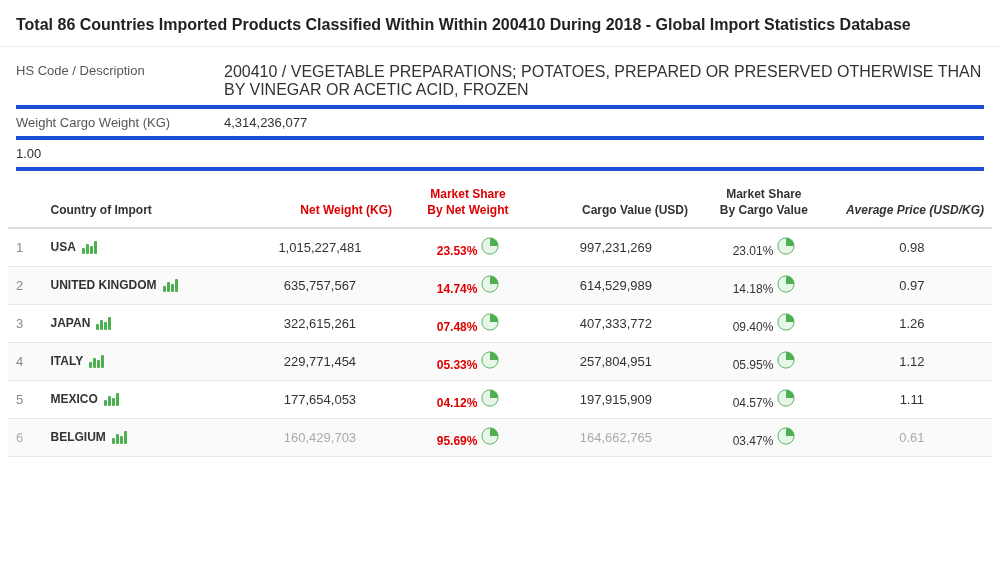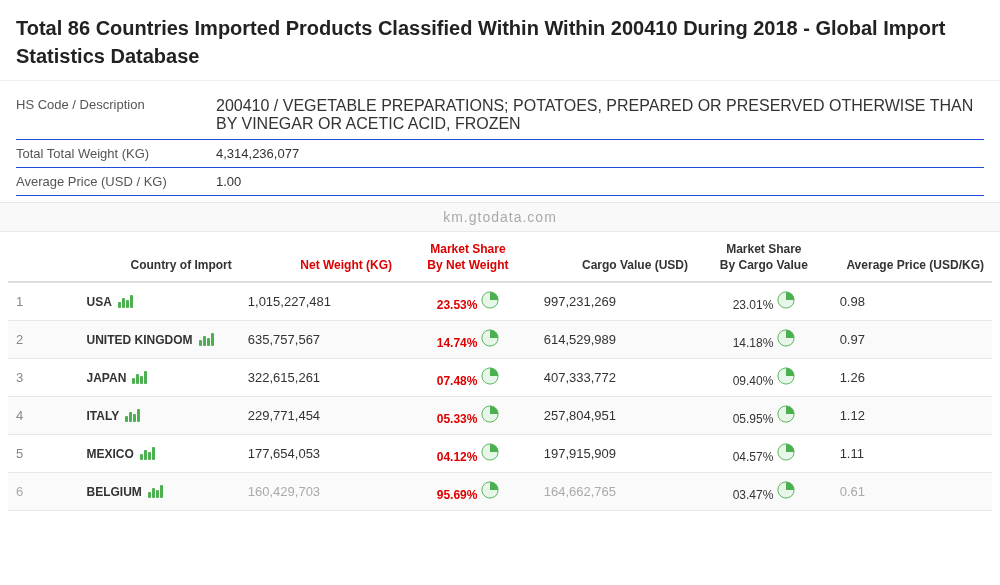--- a/index.html
+++ b/index.html
@@ -16,35 +16,36 @@
       width: 1000px;
       background: #fff;
     }
     
     .header {
       background: #fff;
       padding: 14px 16px 10px 16px;
       border-bottom: 1px solid #eee;
     }
     .header-title {
-      font-size: 20px;
+      font-size: 16px;
       font-weight: bold;
       color: #222;
       line-height: 1.4;
     }
     
     .info-section {
       padding: 10px 16px 6px 16px;
       background: #fff;
     }
     .info-row {
       display: flex;
       align-items: flex-start;
       padding: 6px 0;
-      border-bottom: 1px solid #1d4ed8;
+      border-bottom: 4px solid #1d4ed8;
+      gap: 8px;
     }
     .info-label {
       min-width: 200px;
       color: #555;
       font-size: 13px;
     }
     .info-value {
       color: #333;
       font-size: 13px;
     }
@@ -69,21 +70,21 @@
     }
     .data-table {
       width: 100%;
       border-collapse: collapse;
     }
     .data-table thead tr {
       border-bottom: 2px solid #ddd;
     }
     .data-table thead th {
       padding: 10px 8px 8px 8px;
-      text-align: right;
+      text-align: left;
       font-weight: bold;
       font-size: 12px;
       color: #333;
       vertical-align: bottom;
       line-height: 1.3;
     }
     .data-table thead th.red-header {
       color: #d00;
     }
     .data-table thead th.right-align {
@@ -97,40 +98,39 @@
     }
     .data-table tbody tr:nth-child(even) {
       background: #fafafa;
     }
     .data-table tbody td {
       padding: 8px 8px;
       font-size: 13px;
       vertical-align: middle;
     }
     .data-table tbody td.right-align {
-      text-align: left;
+      text-align: center;
     }
     .data-table tbody td.center-align {
       text-align: center;
     }
     .row-num {
       color: #888;
       font-size: 12px;
       width: 20px;
     }
     .country-cell {
       display: flex;
       align-items: center;
       gap: 6px;
     }
     .country-name {
       font-weight: 600;
       font-size: 12px;
       color: #333;
-      margin-left: 36px;
     }
     .bar-icon {
       display: inline-flex;
       align-items: flex-end;
       gap: 1px;
       cursor: pointer;
     }
     .bar-icon span {
       display: inline-block;
       width: 3px;
@@ -172,44 +172,40 @@
       <span> - Global Import Statistics Database</span>
     </div>
   </div>
 
   <div class="info-section">
     <div class="info-row">
       <div class="info-label">HS Code / Description</div>
       <div class="info-value hs-val">200410 / VEGETABLE PREPARATIONS; POTATOES, PREPARED OR PRESERVED OTHERWISE THAN BY VINEGAR OR ACETIC ACID, FROZEN</div>
     </div>
     <div class="info-row">
-      <div class="info-label">Total Total Weight (KG)</div>
+      <div class="info-label">Weight Cargo Weight (KG)</div>
       <div class="info-value">4,314,236,077</div>
     </div>
     <div class="info-row">
-      <div class="info-label">Average Price (USD / KG)</div>
       <div class="info-value">1.00</div>
     </div>
   </div>
 
-  <div class="watermark-bar">
-    <span>km.gtodata.com</span>
-  </div>
 
   <div class="data-table-wrapper">
     <table class="data-table">
       <thead>
         <tr>
           <th style="width:28px;"></th>
           <th style="width:160px;">Country of Import</th>
           <th class="right-align red-header" style="width:130px;">Net Weight (KG)</th>
           <th class="center-align red-header" style="width:110px;">Market Share<br>By Net Weight</th>
           <th class="right-align" style="width:130px;">Cargo Value (USD)</th>
           <th class="center-align" style="width:110px;">Market Share<br>By Cargo Value</th>
-          <th class="right-align" style="width:130px;">Average Price (USD/KG)</th>
+          <th class="right-align" style="width:130px;font-style:italic;">Average Price (USD/KG)</th>
         </tr>
       </thead>
       <tbody id="table-body">
       <tr>
       <td class="row-num">1</td>
       <td>
         <div class="country-cell">
           <span class="country-name">USA</span>
           <span class="bar-icon">
       <span style="height:6px;"></span>

